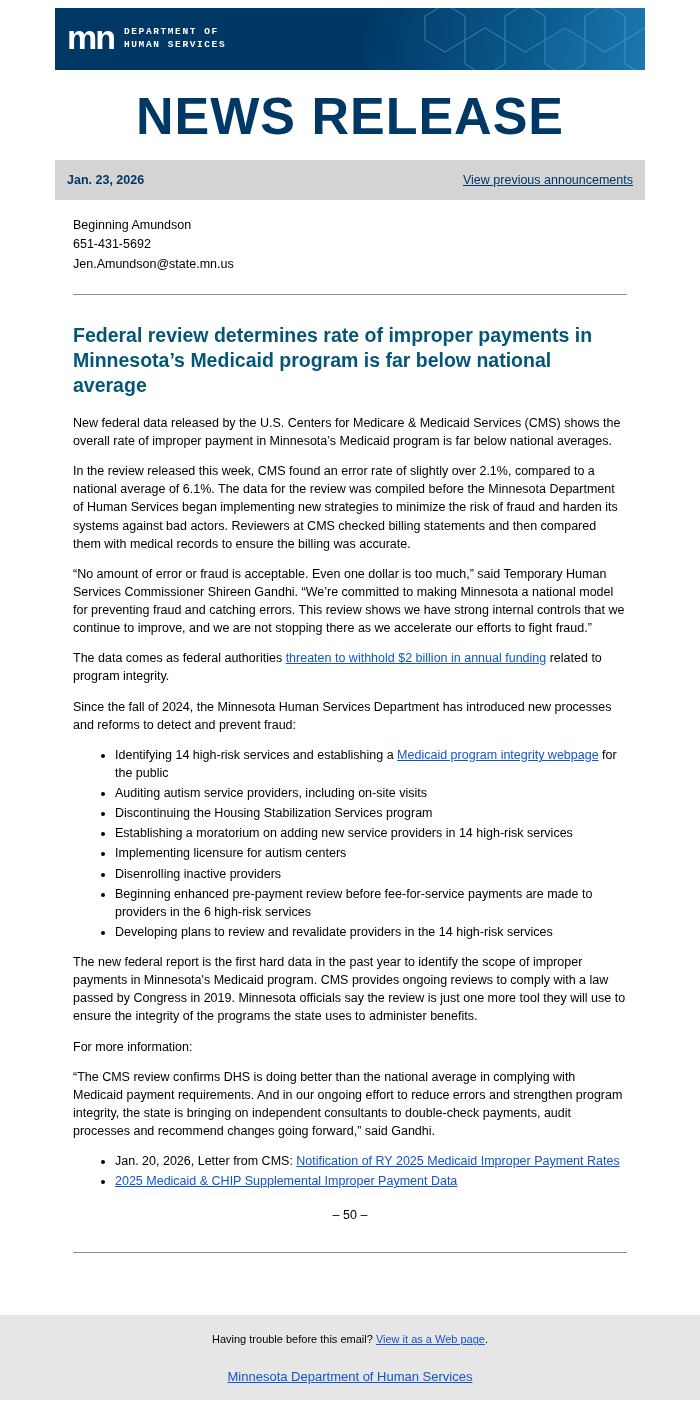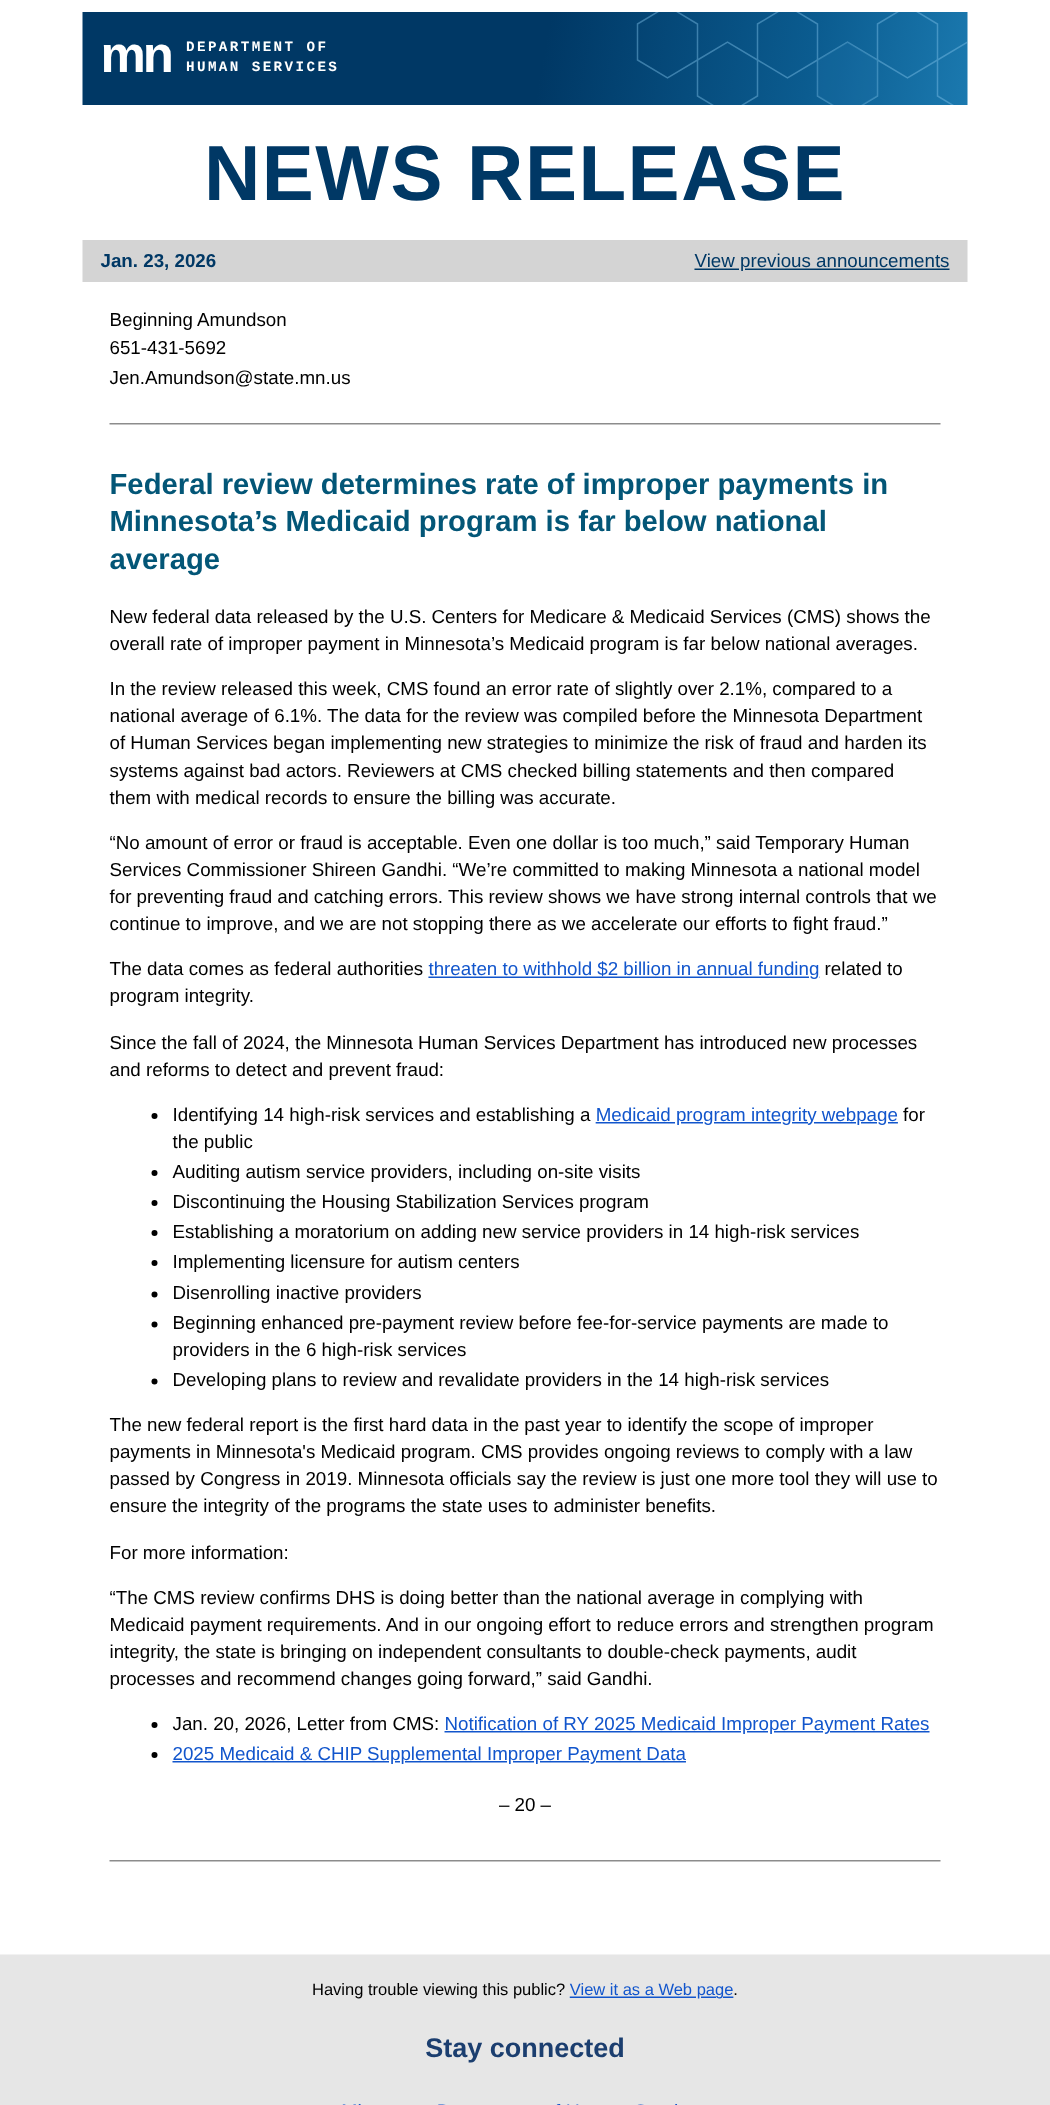--- a/index.html
+++ b/index.html
@@ -34,21 +34,21 @@
   }
 
   
   .news-release {
     text-align: center; color: #003865; font-size: 52px; font-weight: bold;
     letter-spacing: 1px; margin: 16px 0 14px;
   }
 
   
   .date-bar {
-    background: #d4d4d4; height: 28px; display: flex; align-items: center;
+    background: #d4d4d4; height: 40px; display: flex; align-items: center;
     justify-content: space-between; padding: 0 12px; font-size: 12.5px;
   }
   .date-bar .date { font-weight: bold; color: #003865; }
   .date-bar a { color: #003865; text-decoration: underline; }
 
   
   .contact { padding: 16px 18px 6px; font-size: 12.5px; line-height: 1.55; }
 
   .rule { border: 0; border-top: 1px solid #8c8c8c; margin: 14px 18px; }
 
@@ -153,31 +153,30 @@
 
     <ul>
       <li>
         <span>Jan. 20, 2026, Letter from CMS: </span><a href="#" class="body-link">Notification of RY 2025 Medicaid Improper Payment Rates</a>
       </li>
       <li>
         <a href="#" class="body-link">2025 Medicaid &amp; CHIP Supplemental Improper Payment Data</a>
       </li>
     </ul>
 
-    <div class="end-mark">– 20 –</div>
+    <div class="end-mark">– 50 –</div>
   </div>
 
   <hr class="rule">
   <div class="content-bottom-pad"></div>
 </div>
 
 <div class="footer">
   <div class="trouble">
-    <span>Having trouble viewing this public? </span><a href="#">View it as a Web page</a><span>.</span>
+    <span>Having trouble before this email? </span><a href="#">View it as a Web page</a><span>.</span>
   </div>
 
-  <div class="stay-connected">Stay connected</div>
 
   <div class="org-link-row">
     <a href="#">Minnesota Department of Human Services</a>
   </div>
 
 </div>
 
 </body></html>

